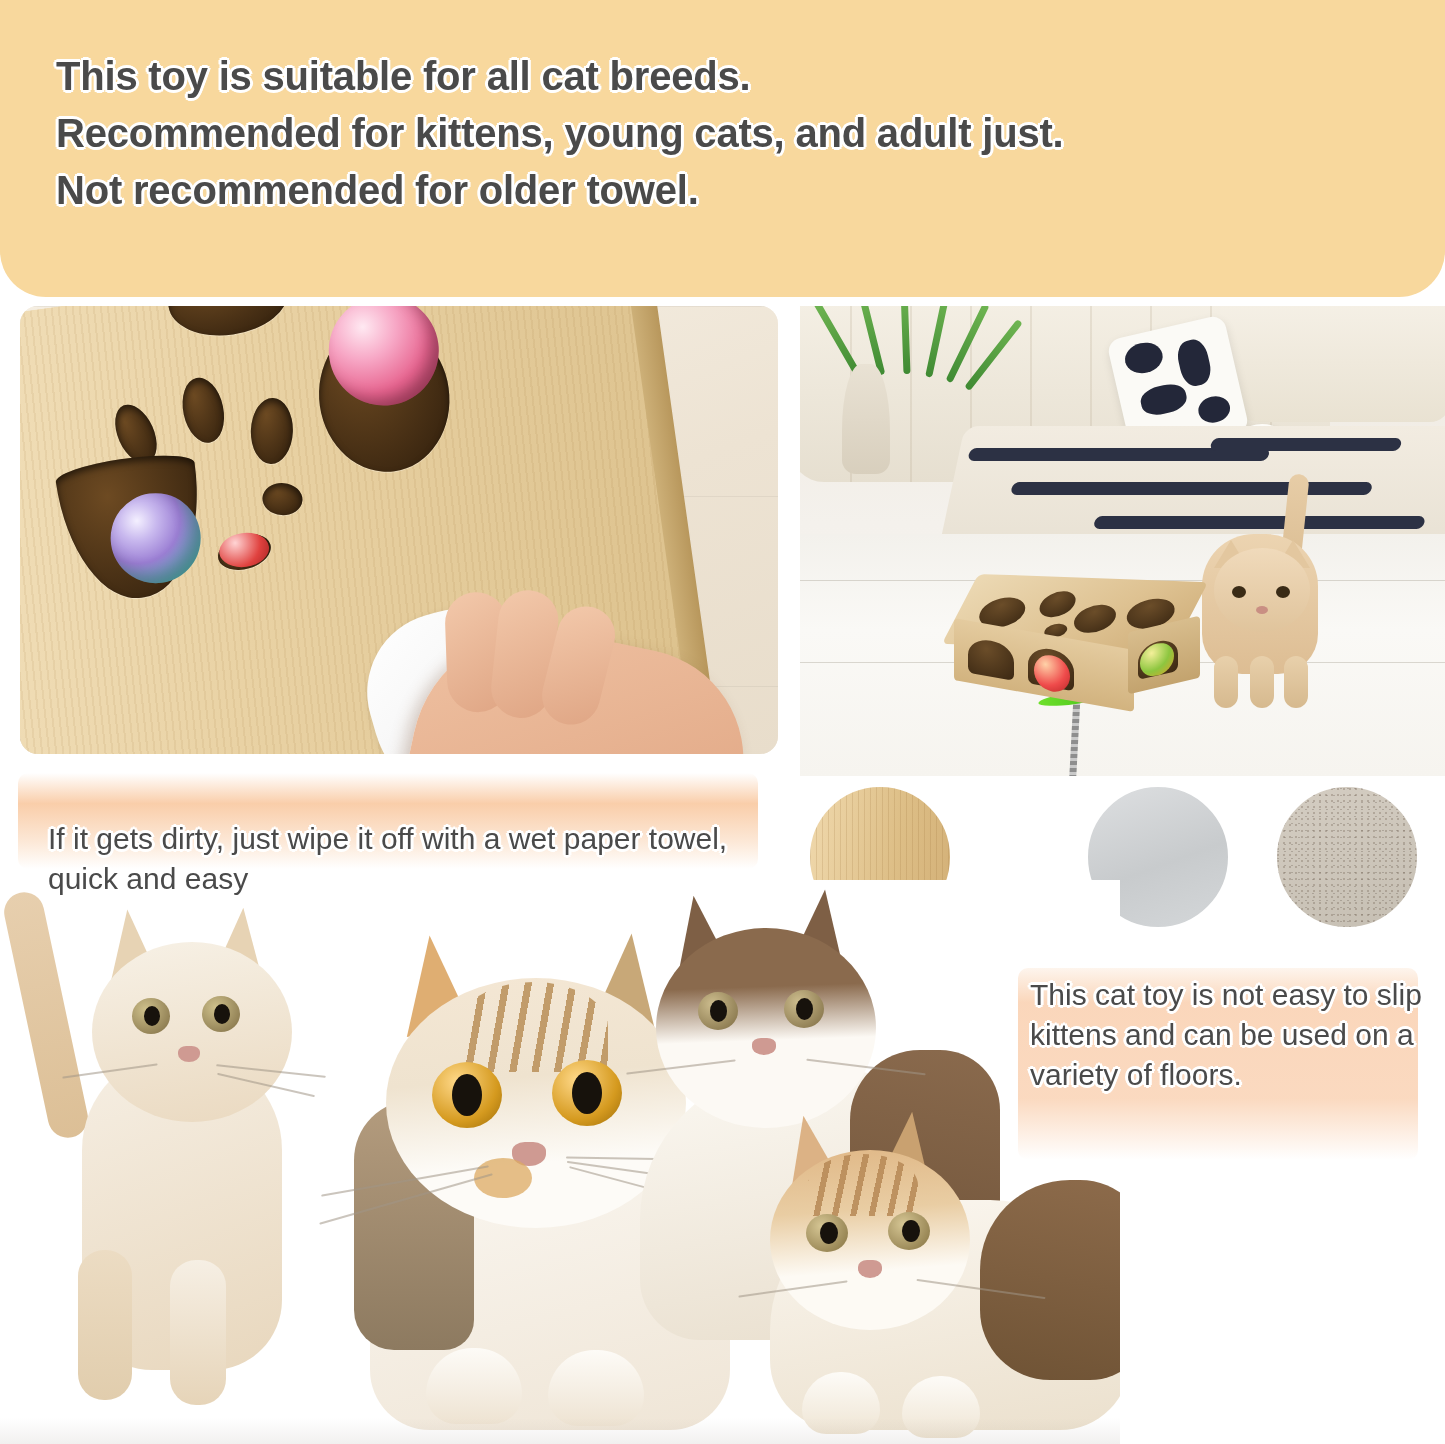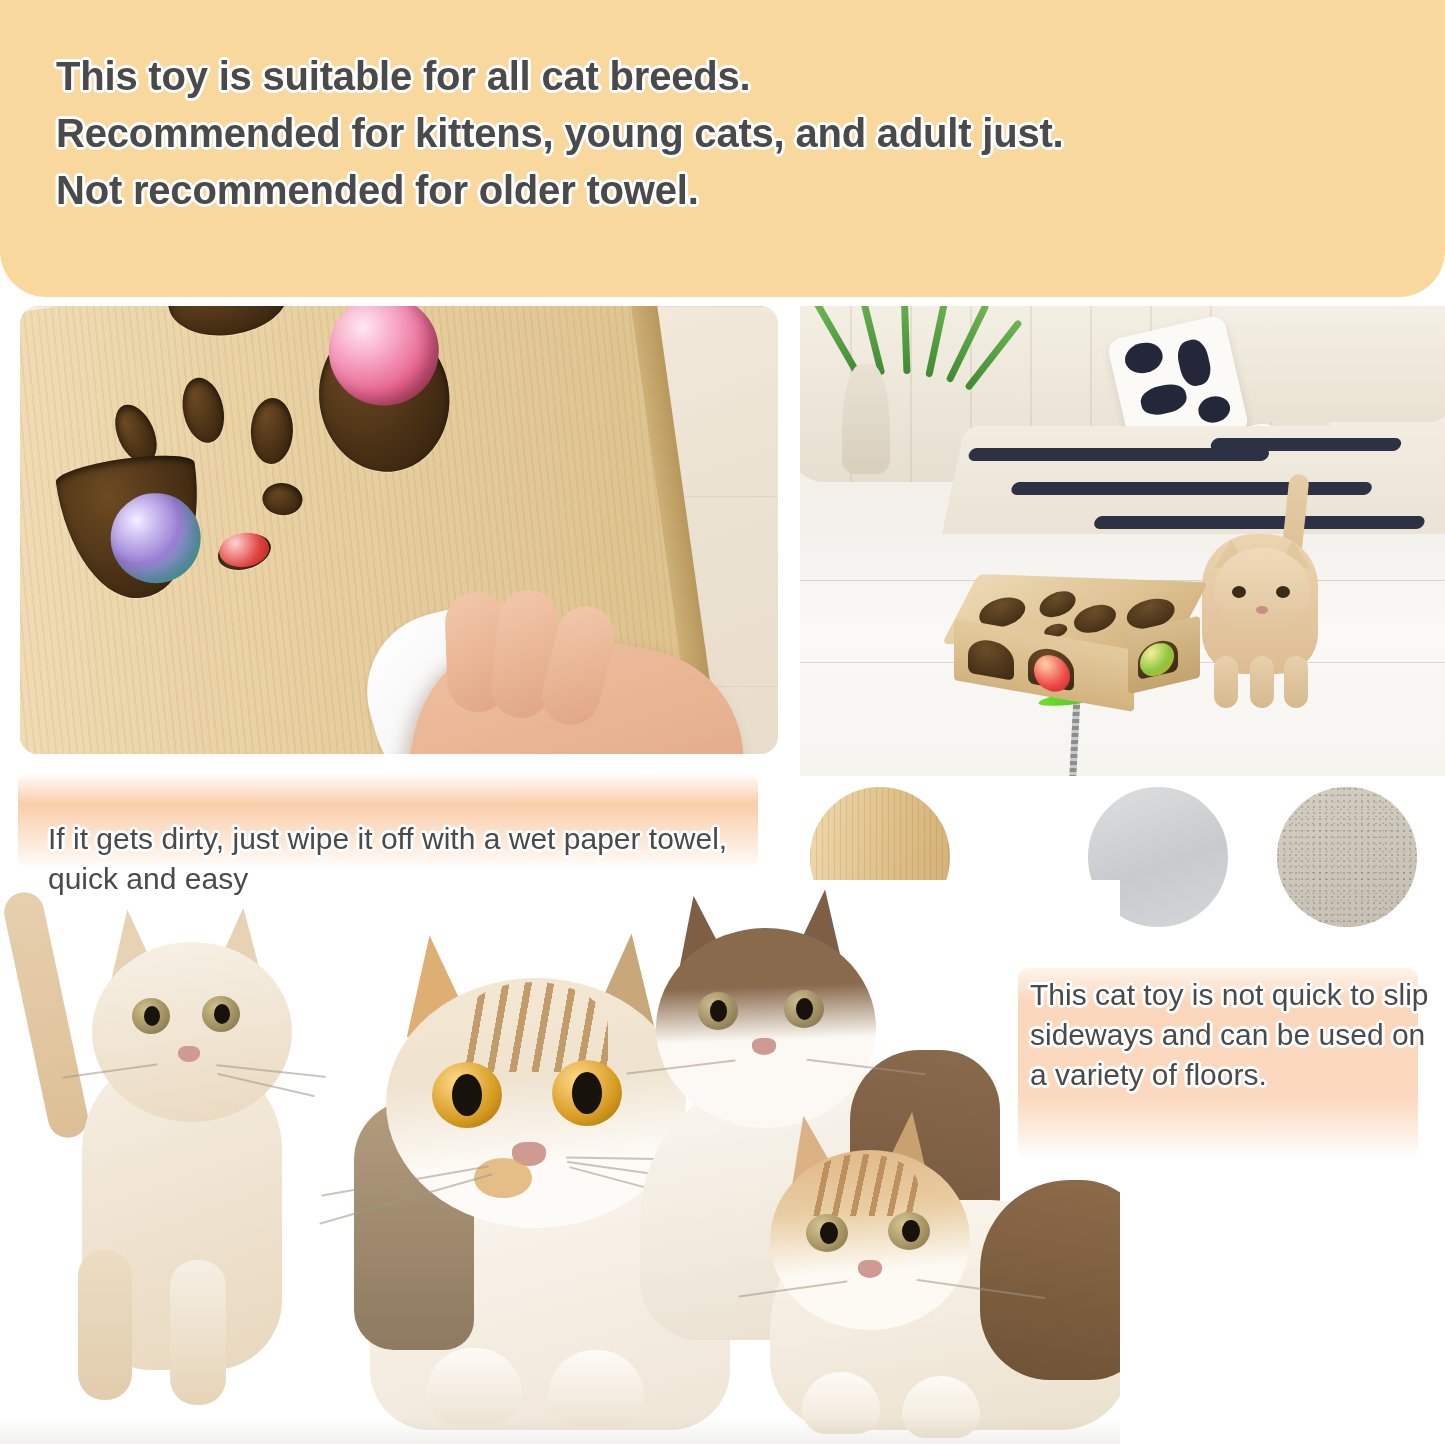--- a/index.html
+++ b/index.html
@@ -597,13 +597,13 @@
     <div class="c-paw" style="left:172px;top:266px;width:78px;height:62px;background:linear-gradient(180deg,#fdfbf7,#efe5d4);border-radius:38px 38px 24px 24px;"></div>
   </div>
 
   <div class="shadow-strip"></div>
 </div>
 
 <div class="caption-bg" id="caption-wipe-bg"></div>
 <div class="caption" id="caption-wipe">If it gets dirty, just wipe it off with a wet paper towel, quick and easy</div>
 
 <div class="caption-bg" id="caption-floor-bg"></div>
-<div class="caption" id="caption-floor">This cat toy is not quick to slip sideways and can be used on a variety of floors.</div>
+<div class="caption" id="caption-floor">This cat toy is not easy to slip kittens and can be used on a variety of floors.</div>
 
 </body></html>

